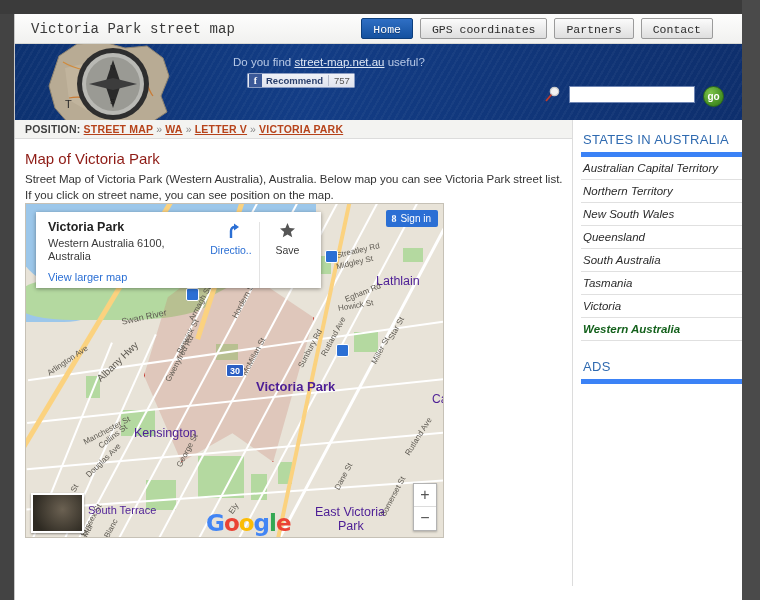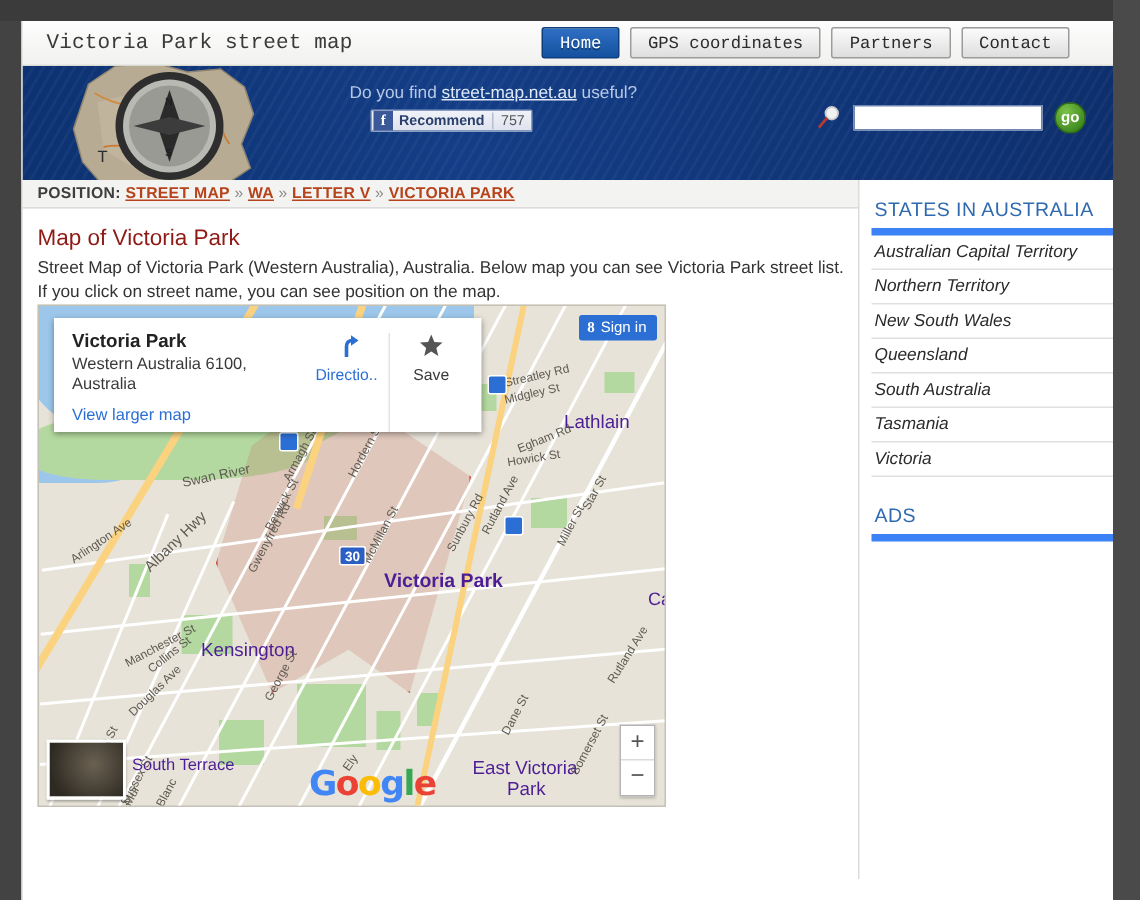--- a/index.html
+++ b/index.html
@@ -85,21 +85,21 @@
   #fb-recommend .fbicon {
     width: 13px; height: 13px; margin: 0 4px 0 1px;
     background: #3b5998; color: #fff; font-size: 10px; font-weight: bold;
     line-height: 13px; text-align: center; font-family: "Liberation Serif", serif;
   }
   #fb-recommend .fblabel { font-size: 9.5px; color: #293e6b; font-weight: bold; }
   #fb-recommend .fbcount {
     font-size: 9.5px; color: #555; margin-left: 5px;
     border-left: 1px solid #b7bdcd; padding-left: 5px;
   }
-  #searchbox { position: absolute; right: 18px; top: 24px; display: flex; align-items: center; gap: 8px; }
+  #searchbox { position: absolute; right: 18px; top: 42px; display: flex; align-items: flex-start; gap: 8px; }
   #search-input {
     width: 126px; height: 17px;
     border: 1px solid #6f86b4; background: #fff;
     font-size: 11px; padding: 0 3px;
     font-family: "Liberation Sans", sans-serif;
   }
   #go-button {
     width: 21px; height: 21px; border-radius: 50%;
     background: radial-gradient(circle at 35% 30%, #7cc24a, #3f8a1f 75%);
     border: 1px solid #2f6b16;
@@ -434,19 +434,20 @@
       <div id="aside">
         <div class="aside-head">STATES IN AUSTRALIA</div>
         <div class="aside-list" id="states-list">
             <div class="aside-item">Australian Capital Territory</div>
             <div class="aside-item">Northern Territory</div>
             <div class="aside-item">New South Wales</div>
             <div class="aside-item">Queensland</div>
             <div class="aside-item">South Australia</div>
             <div class="aside-item">Tasmania</div>
             <div class="aside-item">Victoria</div>
+            <div class="aside-item current">Western Australia</div>
           </div>
         <div class="aside-head" id="ads-head">ADS</div>
         <div class="aside-list" style="height:1px;"></div>
       </div>
     </div>
   </div>
 </div>
 
 </body></html>

